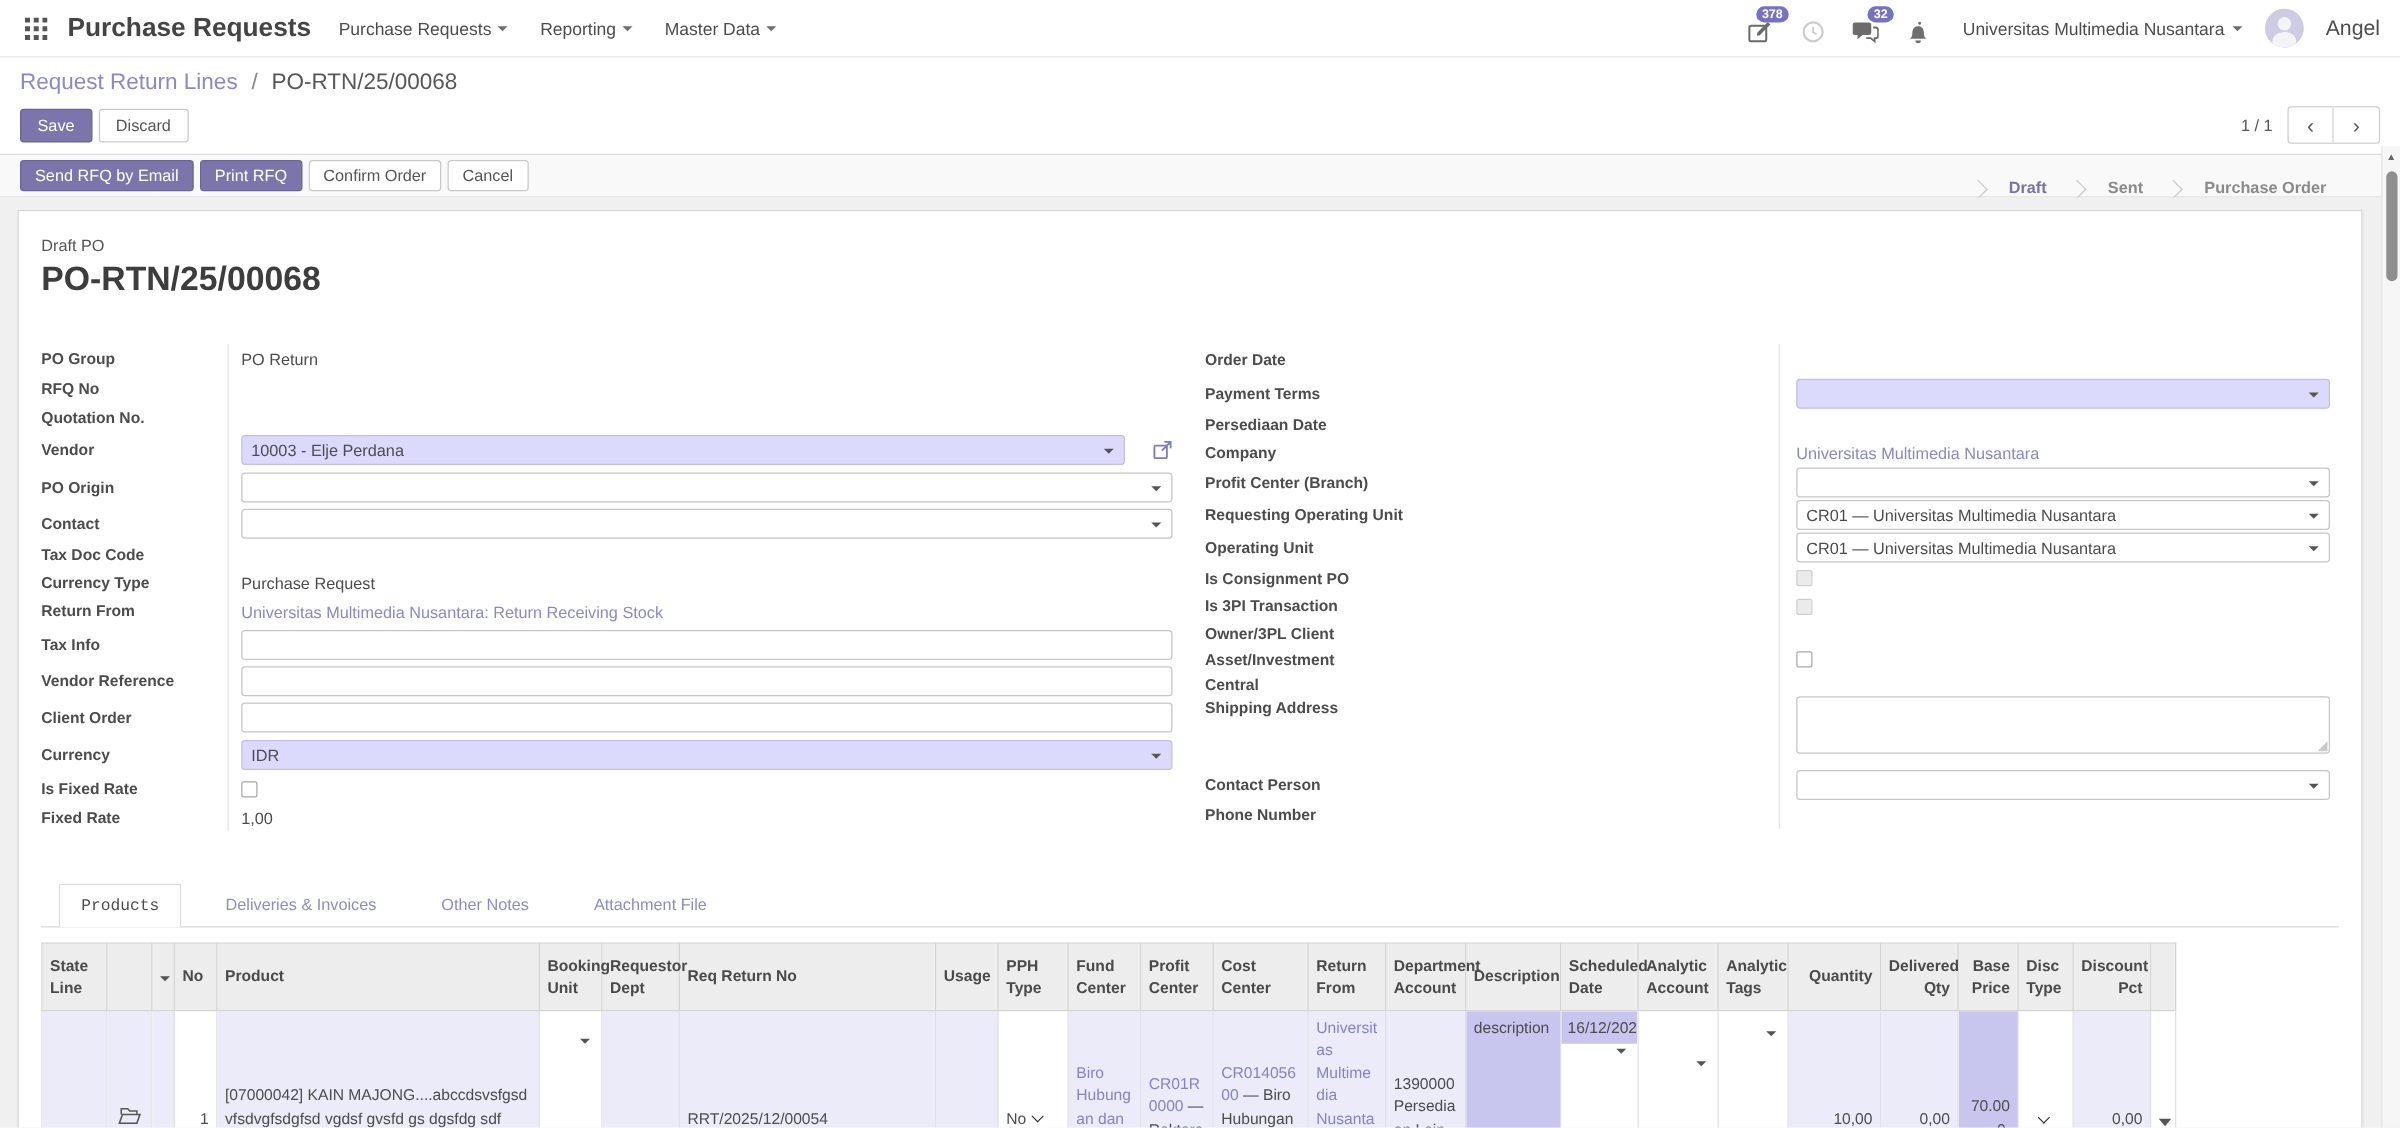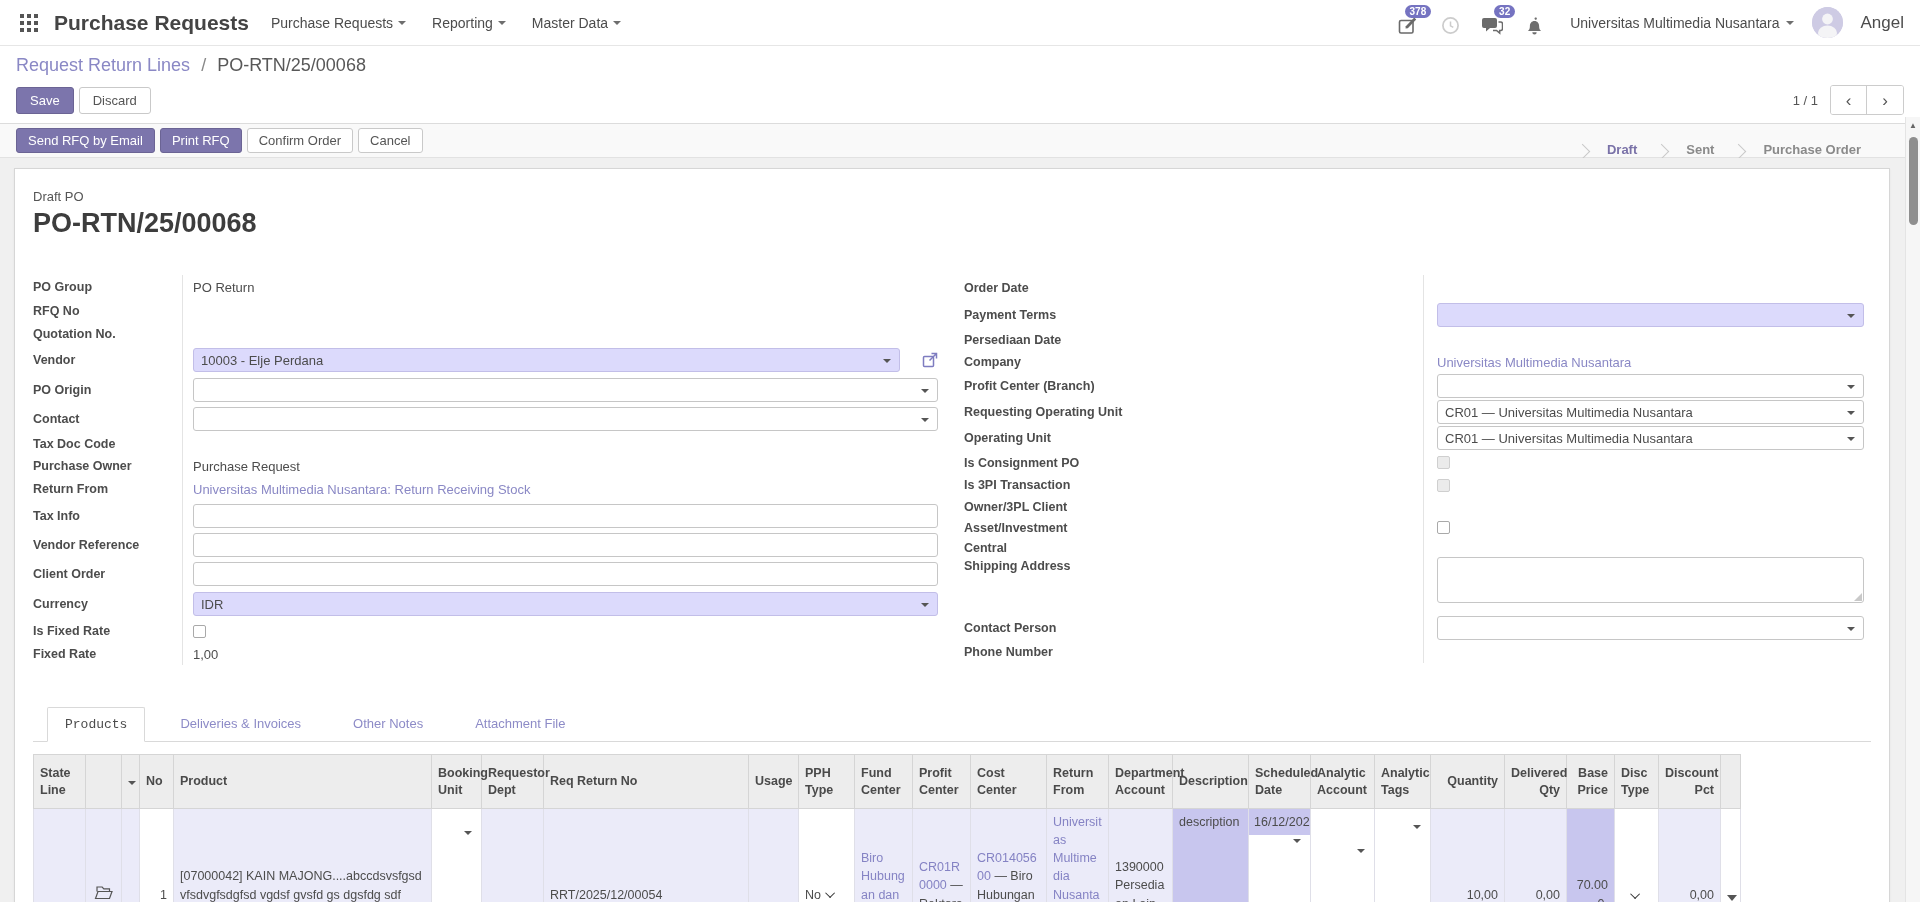--- a/index.html
+++ b/index.html
@@ -278,21 +278,21 @@
               <div class="o-select">
                 <span></span>
               </div>
             </div>
           </div>
       <div class="frow h22">
             <label>Tax Doc Code</label>
             <span class="val"></span>
           </div>
       <div class="frow h22">
-            <label>Purchase Owner</label>
+            <label>Currency Type</label>
             <span class="val">Purchase Request</span>
           </div>
       <div class="frow h24">
             <label>Return From</label>
             <span class="val lnk-val">Universitas Multimedia Nusantara: Return Receiving Stock</span>
           </div>
       <div class="frow h29" style="height:29px">
             <label>Tax Info</label>
             <div class="widget">
               <div class="o-input">

